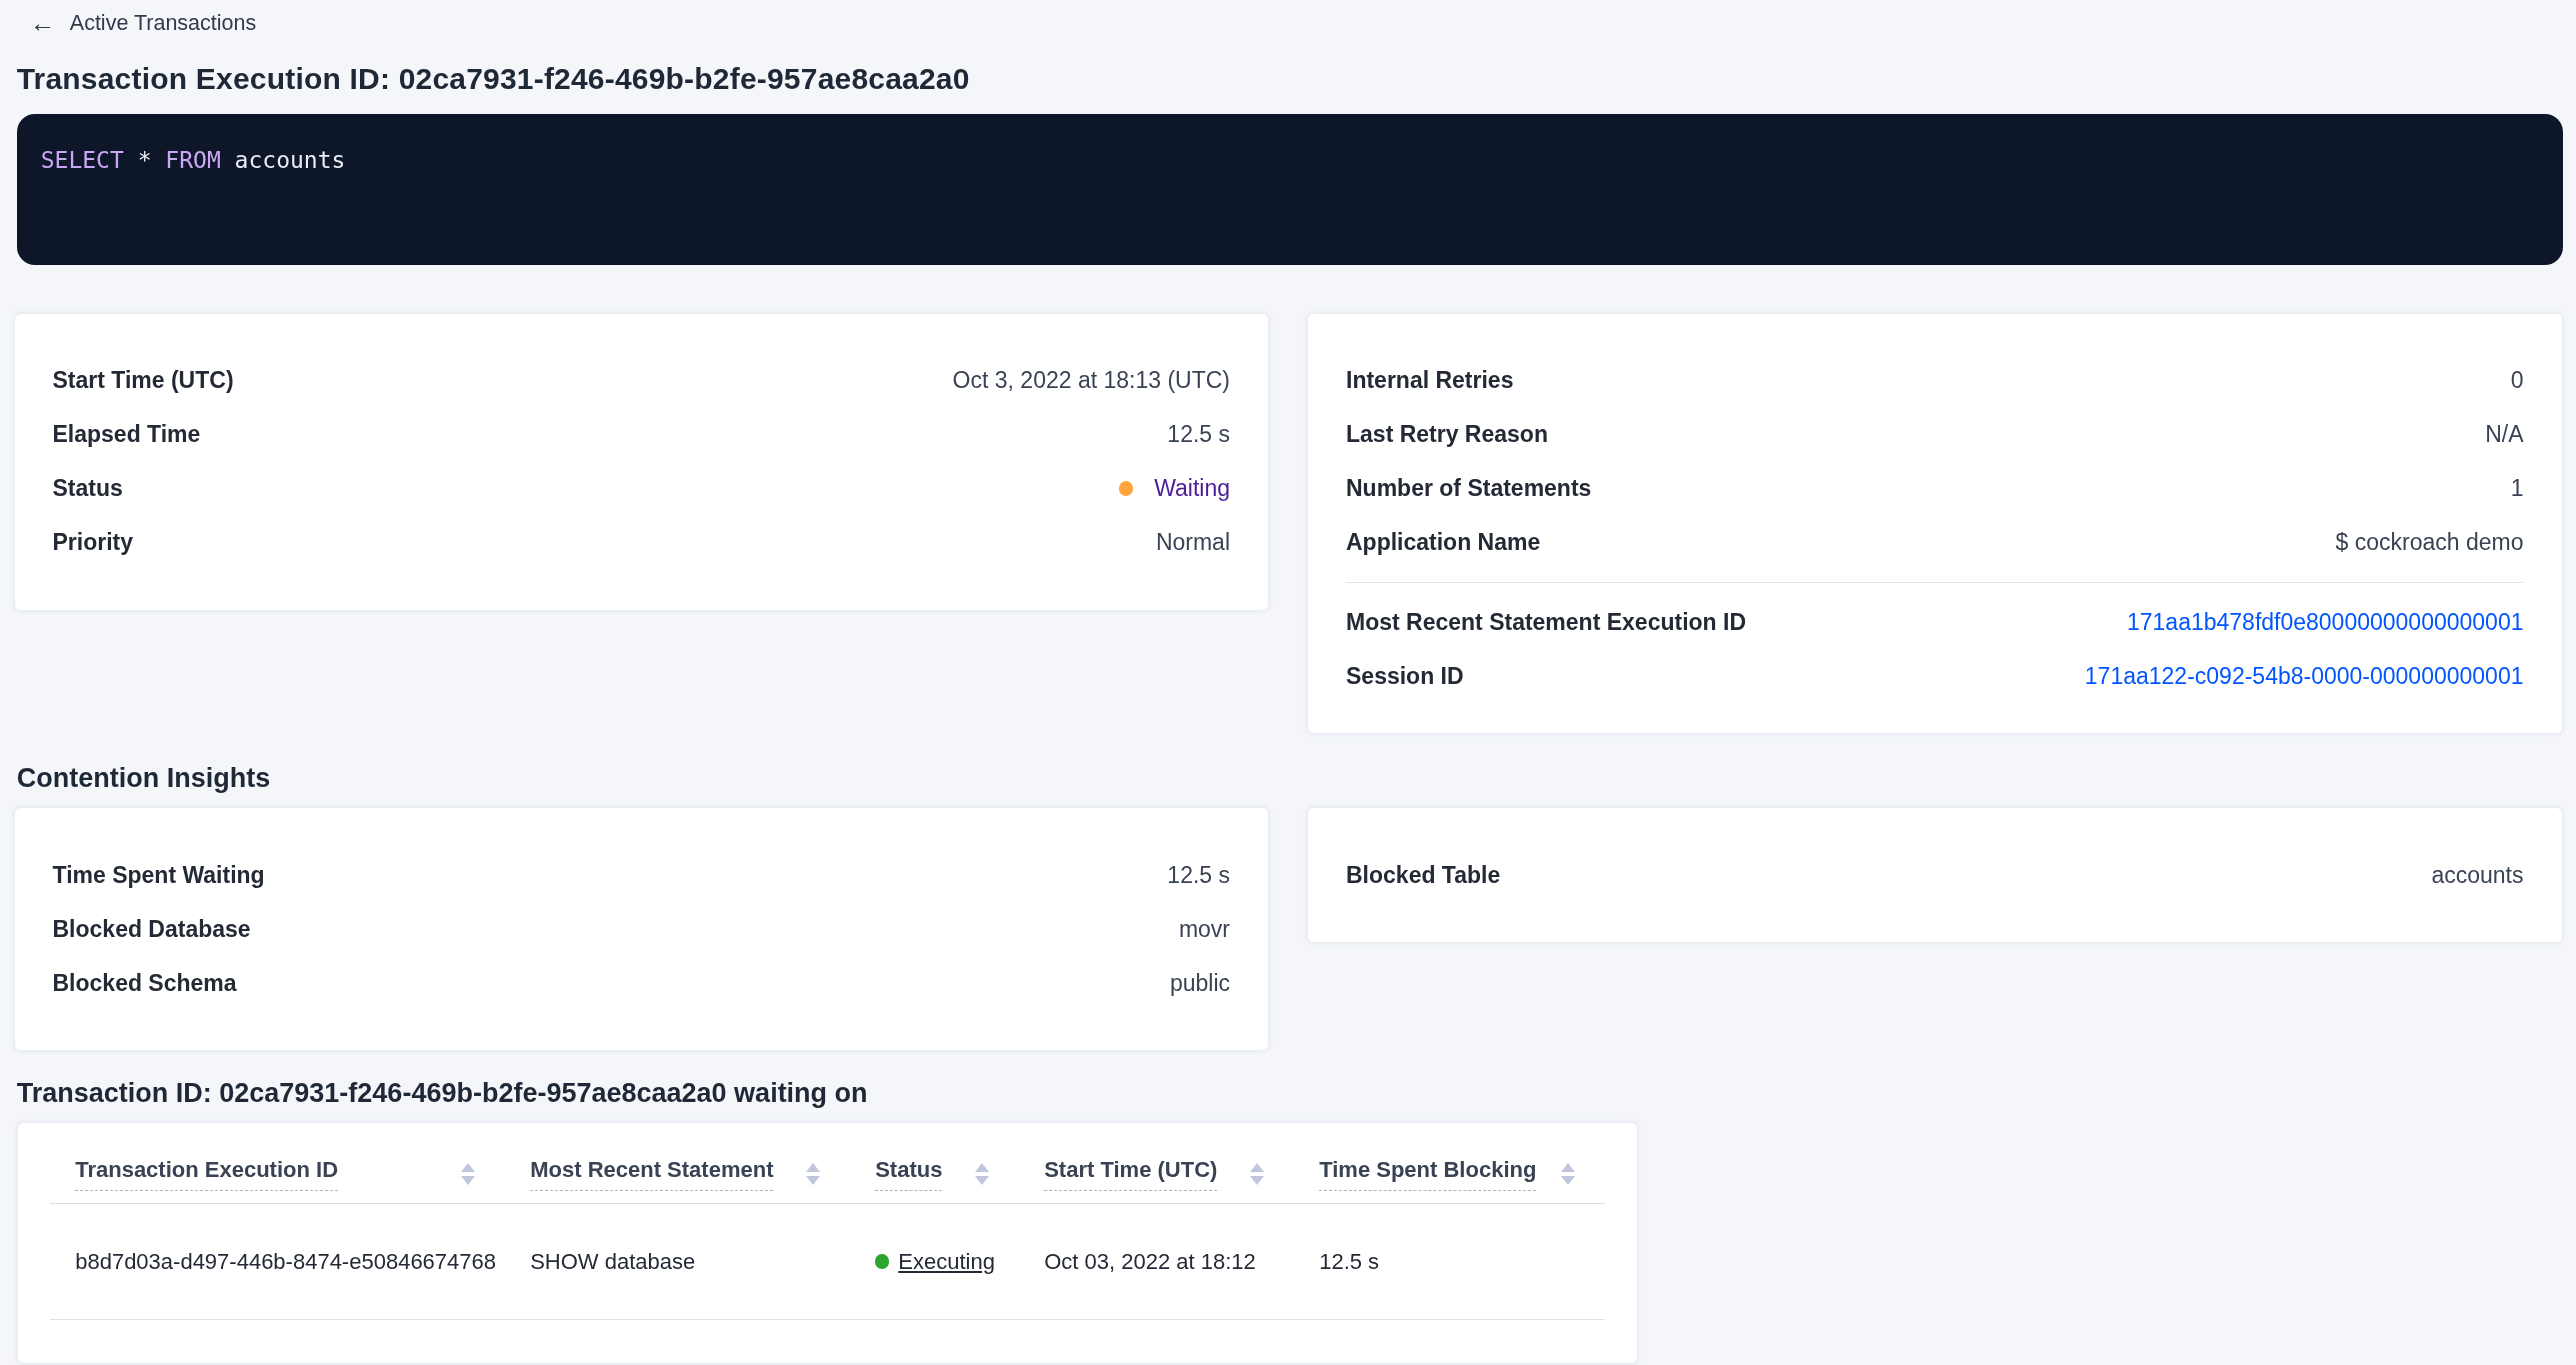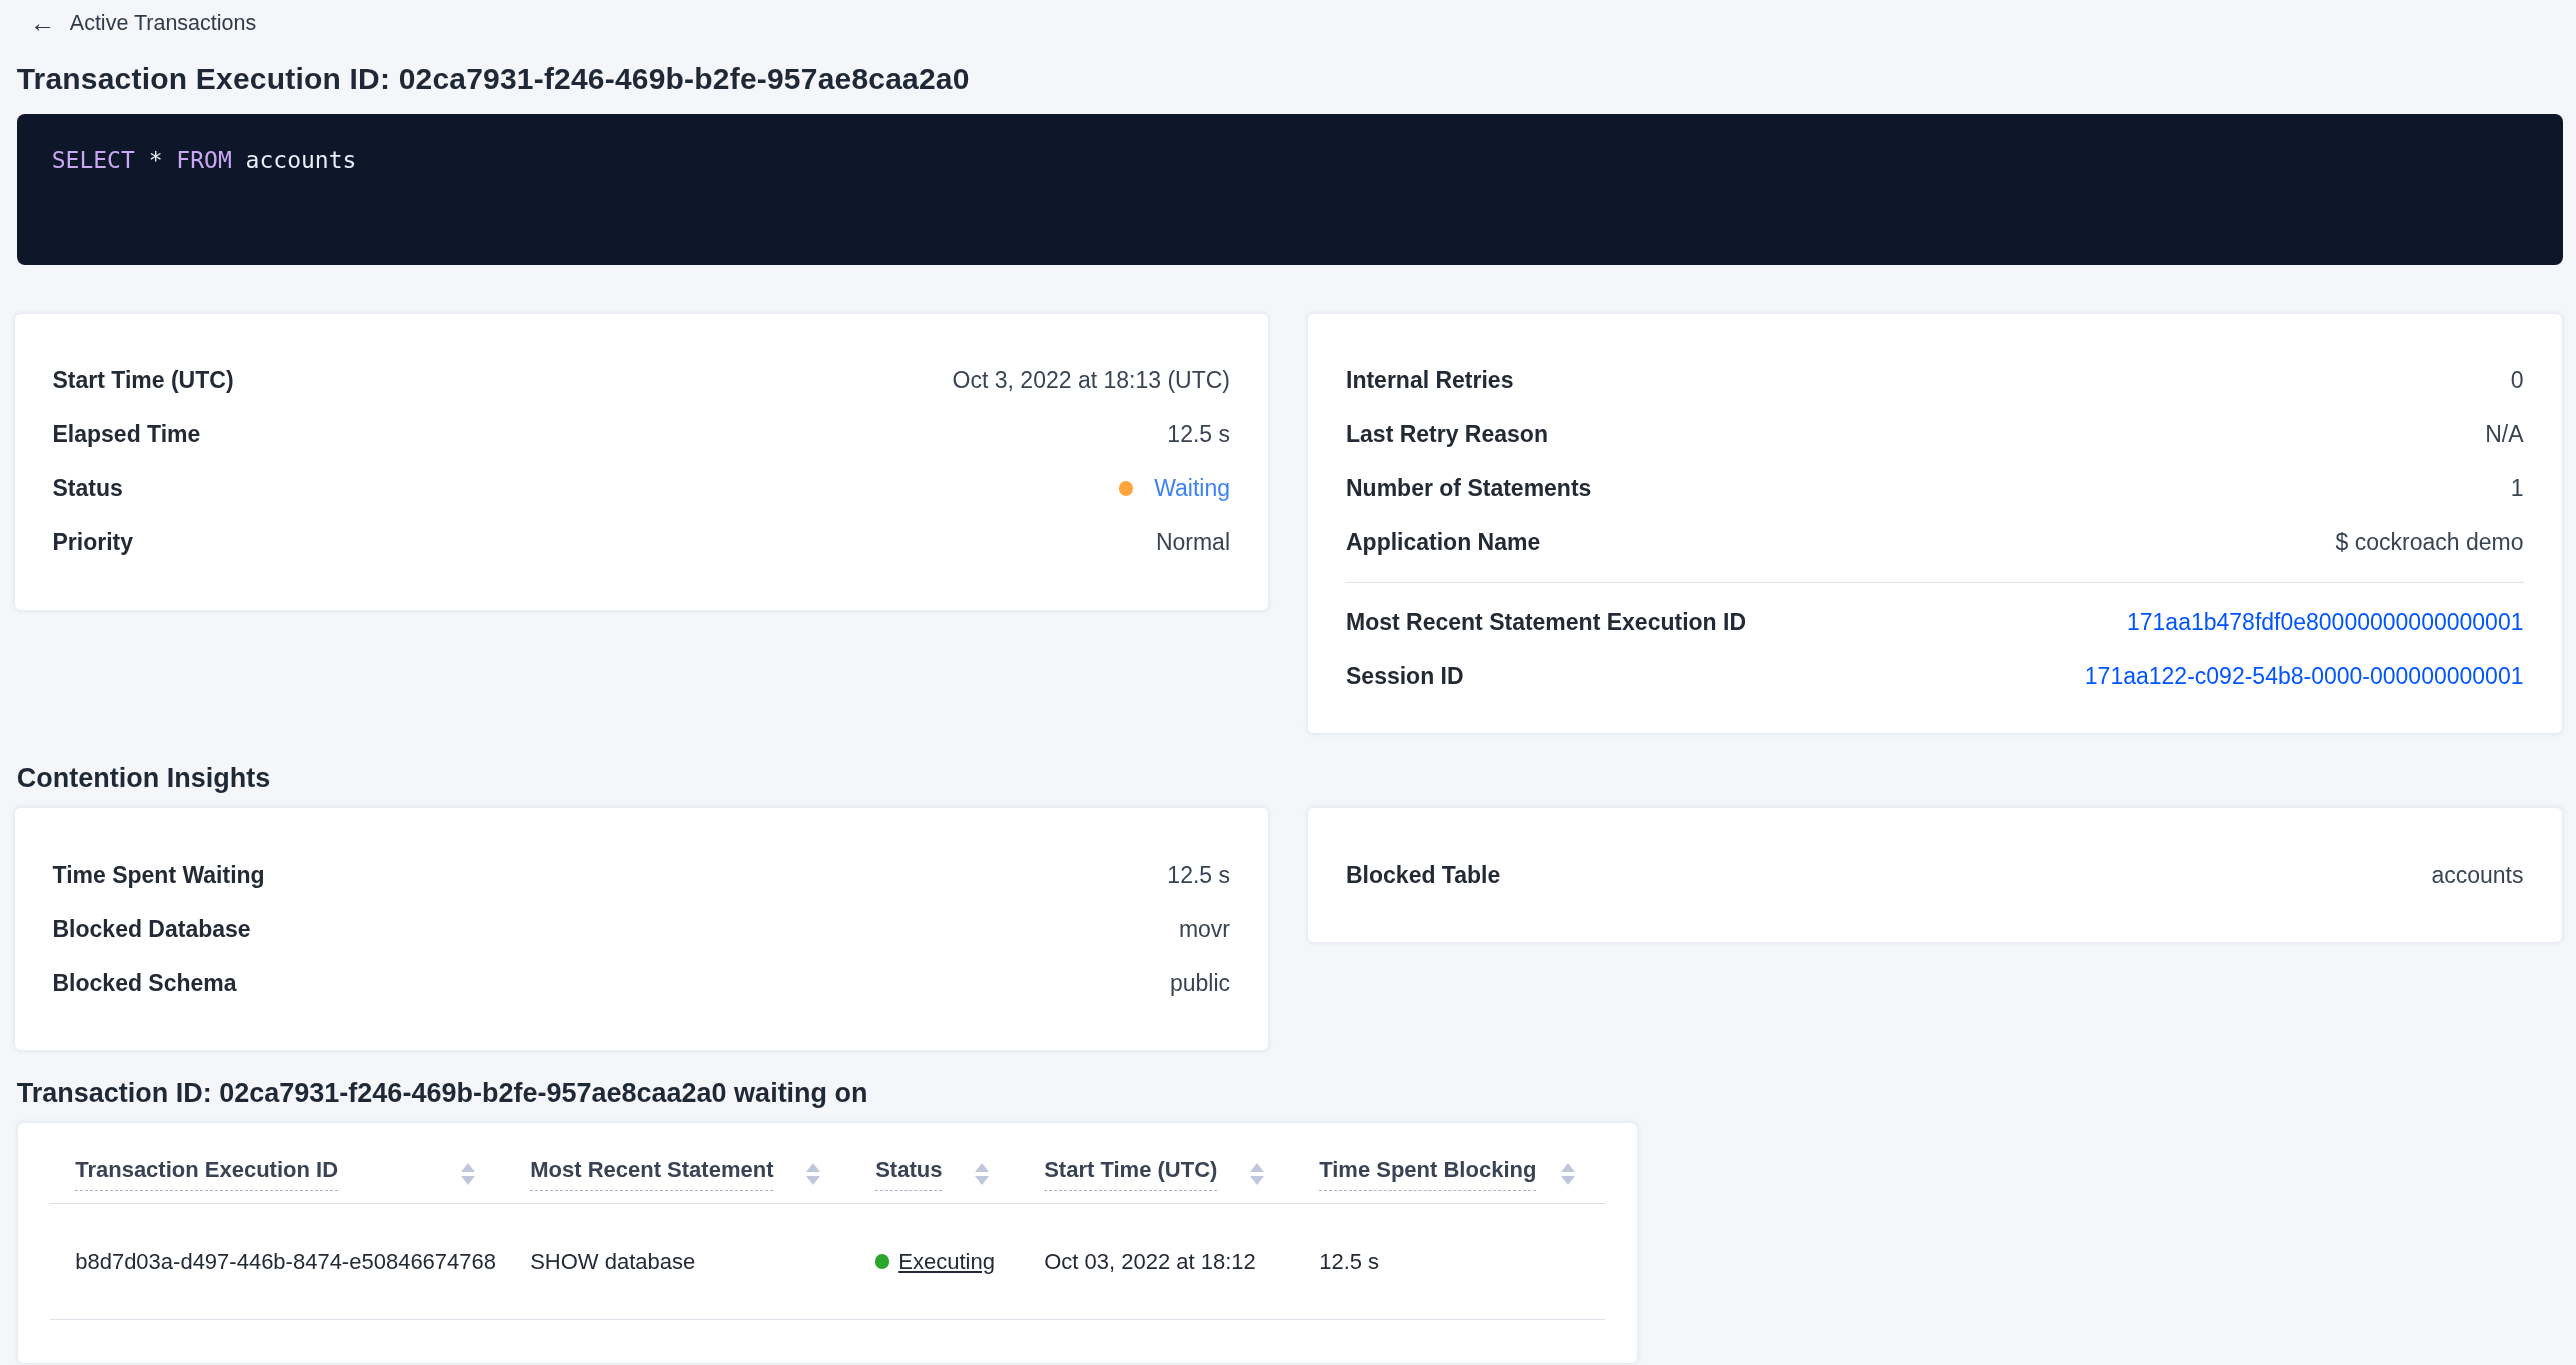--- a/index.html
+++ b/index.html
@@ -21,22 +21,22 @@
 
   
   .page-title {
     margin:25.5px 0 0 16.7px;
     font-size:30px; font-weight:700; color:#1f2836; letter-spacing:0.2px;
   }
 
   
   .sql-box {
     margin:17.5px 13.5px 0 16.7px; height:151px;
-    background:#0e1729; border-radius:8px;
-    padding:30px 35px;
+    background:#0e1729; border-radius:18px;
+    padding:30px 24px;
     font-family:"DejaVu Sans Mono","Liberation Mono",monospace;
     font-size:23px; line-height:1.45; white-space:pre;
   }
   .sql-kw { color:#c9a7f2; }
   .sql-plain { color:#e9eef6; }
 
   
   .cards-grid {
     display:grid; grid-template-columns:1fr 1fr; gap:38px;
     margin:48px 13.5px 0 13.5px; align-items:start;
@@ -49,21 +49,21 @@
   }
   .card.exec-card { padding-bottom:29px; }
   .info-row {
     display:flex; justify-content:space-between; align-items:center;
     height:54px; font-size:23px;
   }
   .info-label { font-weight:700; color:#242a35; }
   .info-value { color:#3a4354; text-align:left; }
   .divider { border-top:0.8px solid #e0e5ec; margin:12.7px 0; }
   .link { color:#0055ff; text-decoration:none; cursor:pointer; }
-  .status-value { display:flex; align-items:center; gap:21px; color:#3b82f6; }
+  .status-value { display:flex; align-items:center; gap:21px; color:#4c1d95; }
   .dot { width:14.3px; height:14.3px; border-radius:50%; flex:0 0 auto; }
 
   
   .section-heading {
     margin:29px 0 13.5px 16.7px;
     font-size:27px; font-weight:700; color:#1f2836;
   }
   .section-heading.waiting-heading { margin:27px 0 12.7px 16.7px; }
 
   

